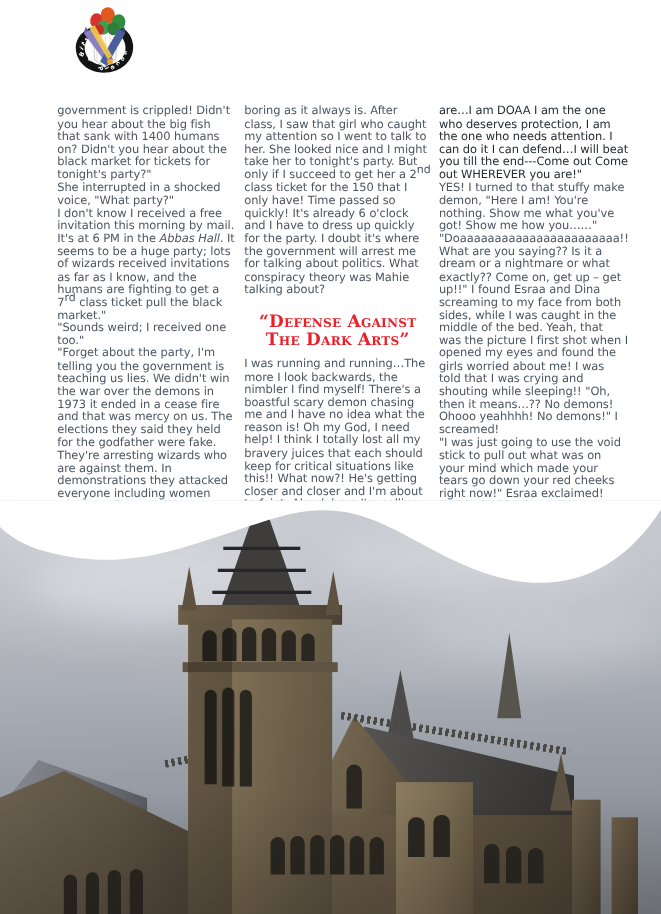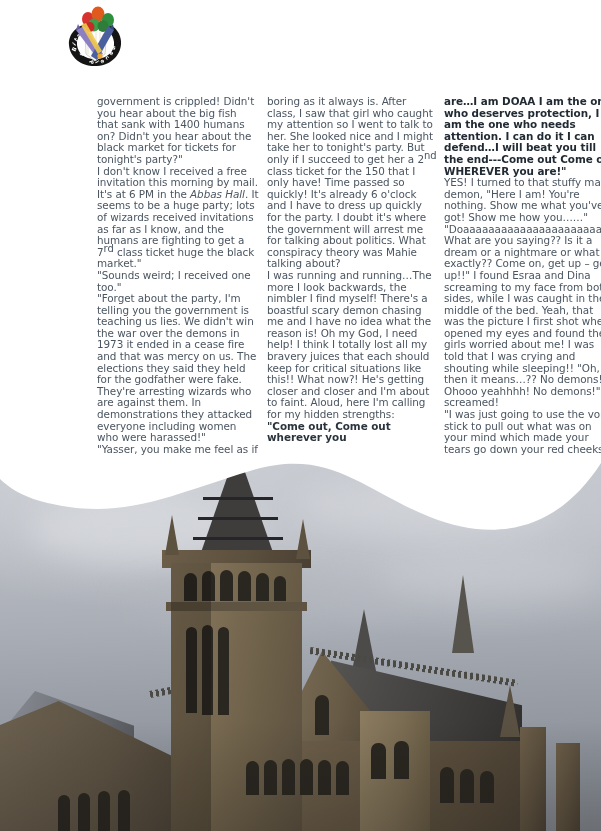--- a/index.html
+++ b/index.html
@@ -10,21 +10,21 @@
     overflow:hidden;
     position:relative;
   }
   .page{position:relative;width:601px;height:831px;overflow:hidden;background:#fff;}
 
   
   .logo-wrap{position:absolute;left:58px;top:4px;width:74px;height:70px;}
   .logo-wrap svg{display:block;}
 
   
-  .cols{position:absolute;left:0;top:96px;width:523px;height:380px;margin-left:45px;}
+  .cols{position:absolute;left:0;top:96px;width:523px;height:380px;}
   .col{position:absolute;top:0;}
   .col1{left:52px;width:163px;}
   .col2{left:222px;width:170px;}
   .col3{left:399px;width:172px;}
 
   .body-text{
     font-size:10.4px;
     line-height:11.6px;
     color:#4a5560;
     text-align:left;
@@ -49,21 +49,21 @@
     font-family:"DejaVu Serif","Liberation Serif",serif;
     font-weight:bold;
     font-size:15.5px;
     line-height:17px;
     color:#e8222a;
     text-align:center;
     font-variant:small-caps;
     letter-spacing:0.2px;
   }
 
-  .lead-bold{font-weight:bold;color:#222b33;}
+  .lead-bold{font-weight:normal;color:#222b33;}
   .shout{font-weight:bold;color:#2b343d;}
 
   
   .tail{text-align:right;}
   .tail-c1{padding-left:8px;}
 
   
   .photo{
     position:absolute;left:0;top:455px;width:601px;height:376px;
     overflow:hidden;
@@ -203,37 +203,39 @@
         <circle cx="42" cy="52" r="2.6" fill="#f0a72b"></circle>
       </g>
     </svg>
   </div>
 
   <div class="cols">
 
     <div class="col col1">
       <div class="body-text">
         <p><span>government is crippled!  Didn't you hear about the big fish that sank with 1400 humans on? Didn't you hear about the black market for tickets for tonight's party?"</span></p>
-        <p><span>I don't know I received a free invitation this morning by mail. It's at 6 PM in the </span><span class="ital">Abbas Hall</span><span>. It seems to be a huge party; lots of wizards received invitations as far as I know, and the humans are fighting to get a 7</span><sup>rd</sup><span> class ticket huge the black market."</span></p>
+        <p><span>She interrupted in a shocked voice, "What party?"</span></p>
+        <p><span>I don't know I received a free invitation this morning by mail. It's at 6 PM in the </span><span class="ital">Abbas Hall</span><span>. It seems to be a huge party; lots of wizards received invitations as far as I know, and the humans are fighting to get a 7</span><sup>rd</sup><span> class ticket pull the black market."</span></p>
         <p><span>"Sounds weird; I received one too."</span></p>
         <p><span> "Forget about the party, I'm telling you the government is teaching us lies. We didn't win the war over the demons in 1973 it ended in a cease fire and that was mercy on us. The elections they said they held for the godfather were fake. They're arresting wizards who are against them. In demonstrations they attacked everyone including women who were harassed!"</span></p>
         <p><span>"Yasser, you make me feel as if I'm talking to a person who is totally motivated by the conspiracy theory!"</span></p>
         <p><span>"Of course not. You know today is April 1</span><sup>st</sup><span> and my teacher might turn me into a rat because she knows that I'm spreading my thoughts. So I'll go today to the potion class to avoid her."</span></p>
         <p><span>"You're crazy!" She left me and I went to the potion class,</span></p>
         <p class="tail-c1"><span>which appeared to</span></p>
         <p class="tail-c1"><span>be as</span></p>
       </div>
     </div>
 
     <div class="col col2">
       <div class="body-text">
         <p><span>boring as it always is. After class, I saw that girl who caught my attention so I went to talk to her. She looked nice and I might take her to tonight's party. But only if I succeed to get her a 2</span><sup>nd</sup><span> class ticket for the 150 that I only have! Time passed so quickly! It's already 6 o'clock and  I have to dress up quickly for the party. I doubt it's where the government will arrest me for talking about politics. What conspiracy theory was Mahie talking about?</span></p>
       </div>
 
 
+      <h2 class="headline">“Defense Against The Dark Arts”</h2>
 
       <div class="body-text">
         <p><span>I was running and running…The more I look backwards, the nimbler I find myself! There's a boastful scary demon chasing me and I have no idea what the reason is! Oh my God, I need help! I think I totally lost all my bravery juices that each should keep for critical situations like this!! What now?! He's getting closer and closer and I'm about to faint. Aloud, here I'm calling for my hidden strengths:</span></p>
         <p class="shout"><span>"Come out, Come out wherever you</span></p>
       </div>
     </div>
 
     <div class="col col3">
       <div class="body-text">
         <p class="lead-bold"><span>are…I am DOAA I am the one who deserves protection, I am the one who needs attention. I can do it I can defend…I will beat you till the end---Come out Come out WHEREVER you are!"</span></p>

